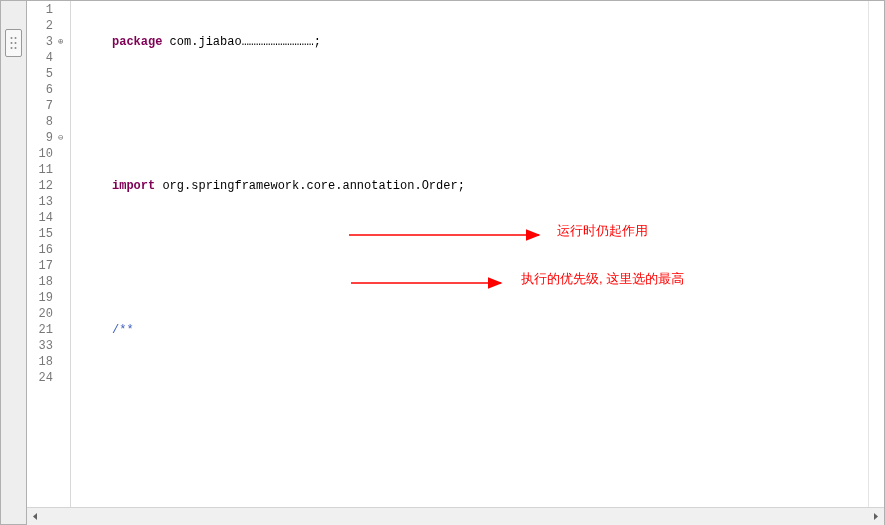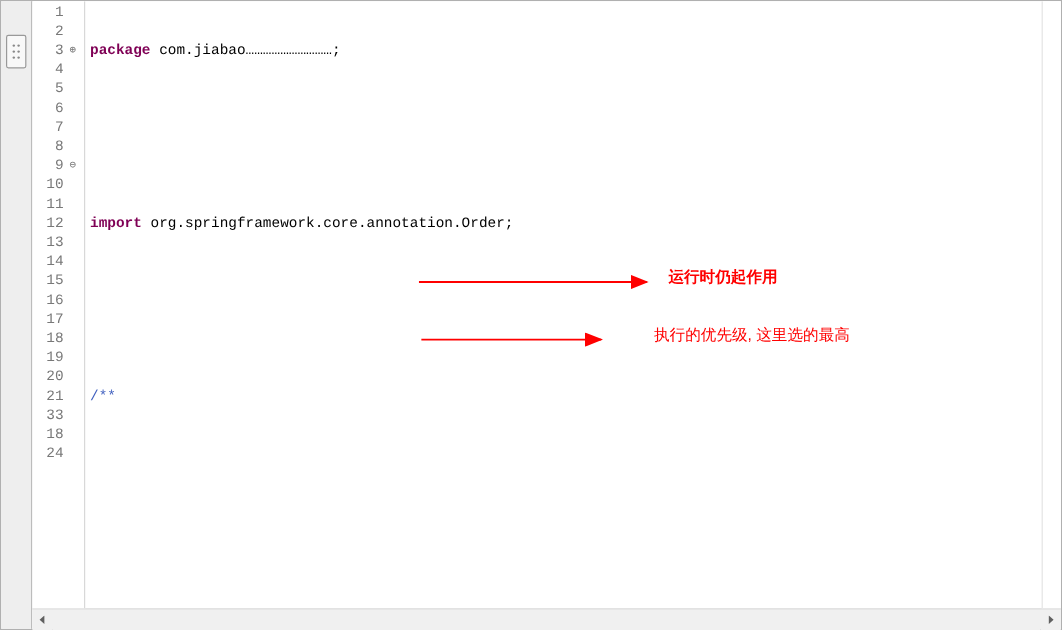--- a/index.html
+++ b/index.html
@@ -72,21 +72,21 @@
   .marker-col div { height: 16px; text-align: left; padding-left:1px; }
   .fold { color:#777; }
   .code-col {
     flex: 1;
     line-height: 16px;
     padding-top: 1px;
     padding-left: 4px;
     white-space: pre;
     position: relative;
   }
-  .code-col .line { height: 16px; }
+  .code-col .line { height: 16px; margin-left: 37px; }
   .kw { color: #7f0055; font-weight: bold; }
   .jdoc { color: #3f5fbf; }
   .plain { color: #000; }
   .annotation-red {
     position: absolute;
     color: #ff0000;
     font-family: "Microsoft YaHei", SimSun, sans-serif;
     font-size: 13px;
     pointer-events: none;
   }
@@ -231,22 +231,22 @@
         </svg>
         <svg class="arrow" style="left:280px; top:276px; width:160px; height:12px;">
           <defs>
               <marker id="ah2" markerWidth="10" markerHeight="8" refX="9" refY="4" orient="auto">
                 <path d="M0,0 L10,4 L0,8 Z" fill="#ff0000"></path>
               </marker>
             </defs>
           <line x1="0" y1="6" x2="150" y2="6" stroke="#ff0000" stroke-width="1.5" marker-end="url(#ah2)"></line>
         </svg>
 
-        <div class="annotation-red" style="left:486px; top:222px;font-weight:bold;">运行时仍起作用</div>
-        <div class="annotation-red" style="left:474px; top:270px;">执行的优先级, 这里选的最高</div>
+        <div class="annotation-red" style="left:486px; top:222px;">运行时仍起作用</div>
+        <div class="annotation-red" style="left:450px; top:270px;">执行的优先级, 这里选的最高</div>
       </div>
 
       <div class="overview-ruler"></div>
     </div>
 
     <div class="hscroll">
       <div class="btn">
         <svg width="7" height="7">
             <path d="M5,0 L1,3.5 L5,7 Z" fill="#606060"></path>
           </svg>

